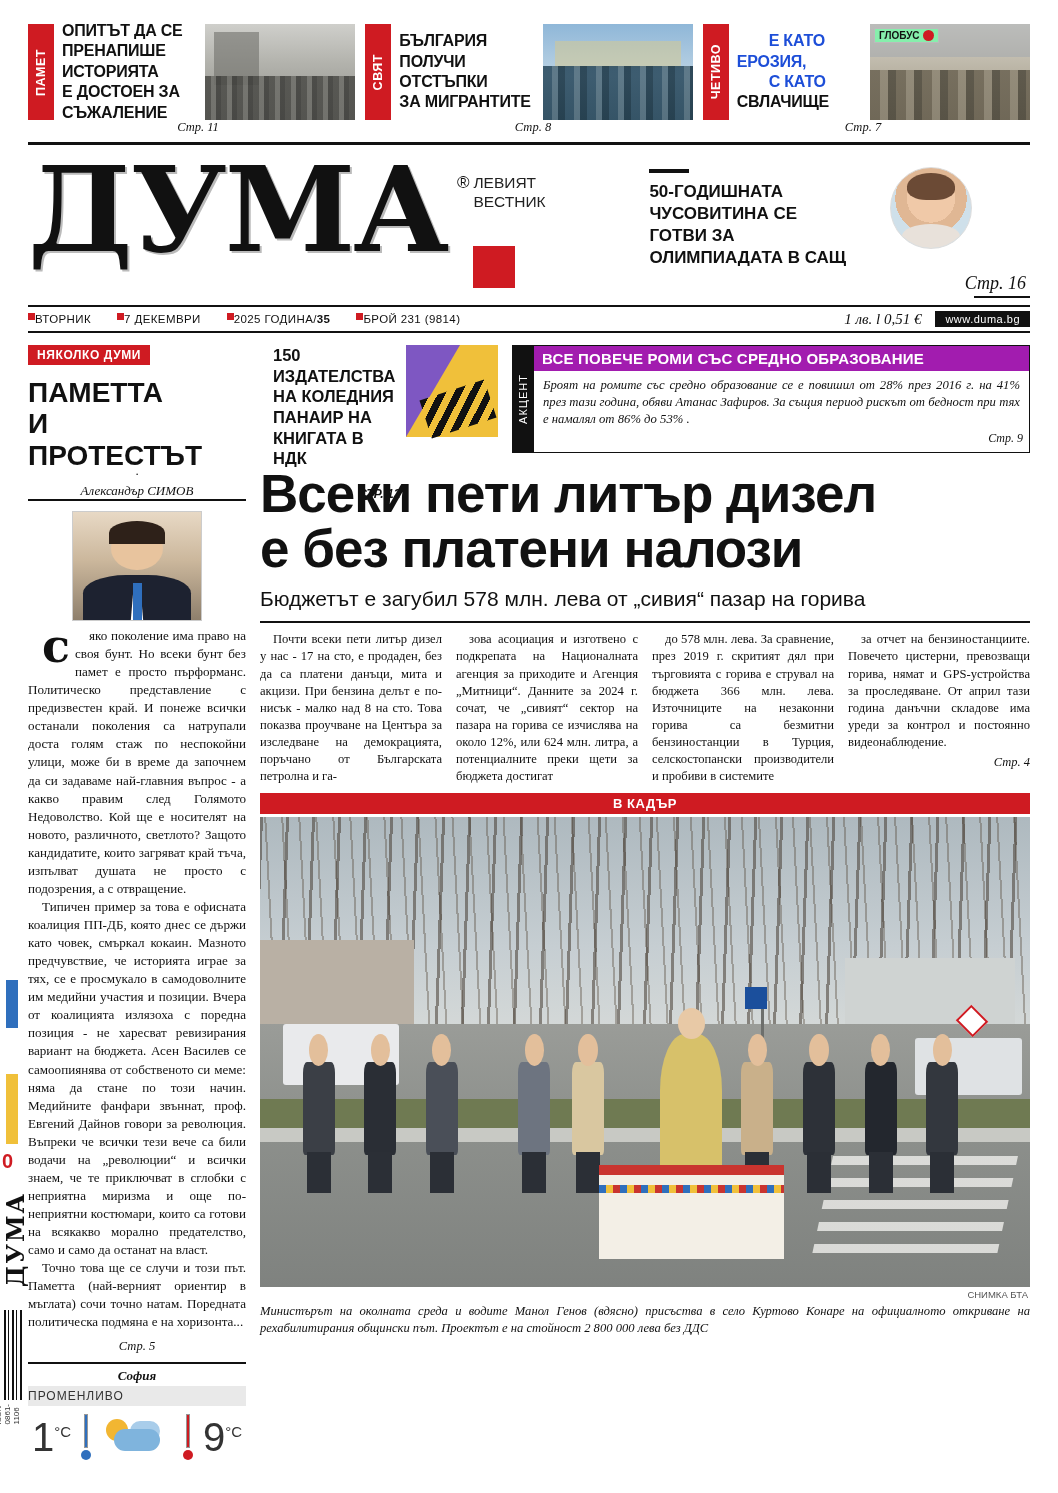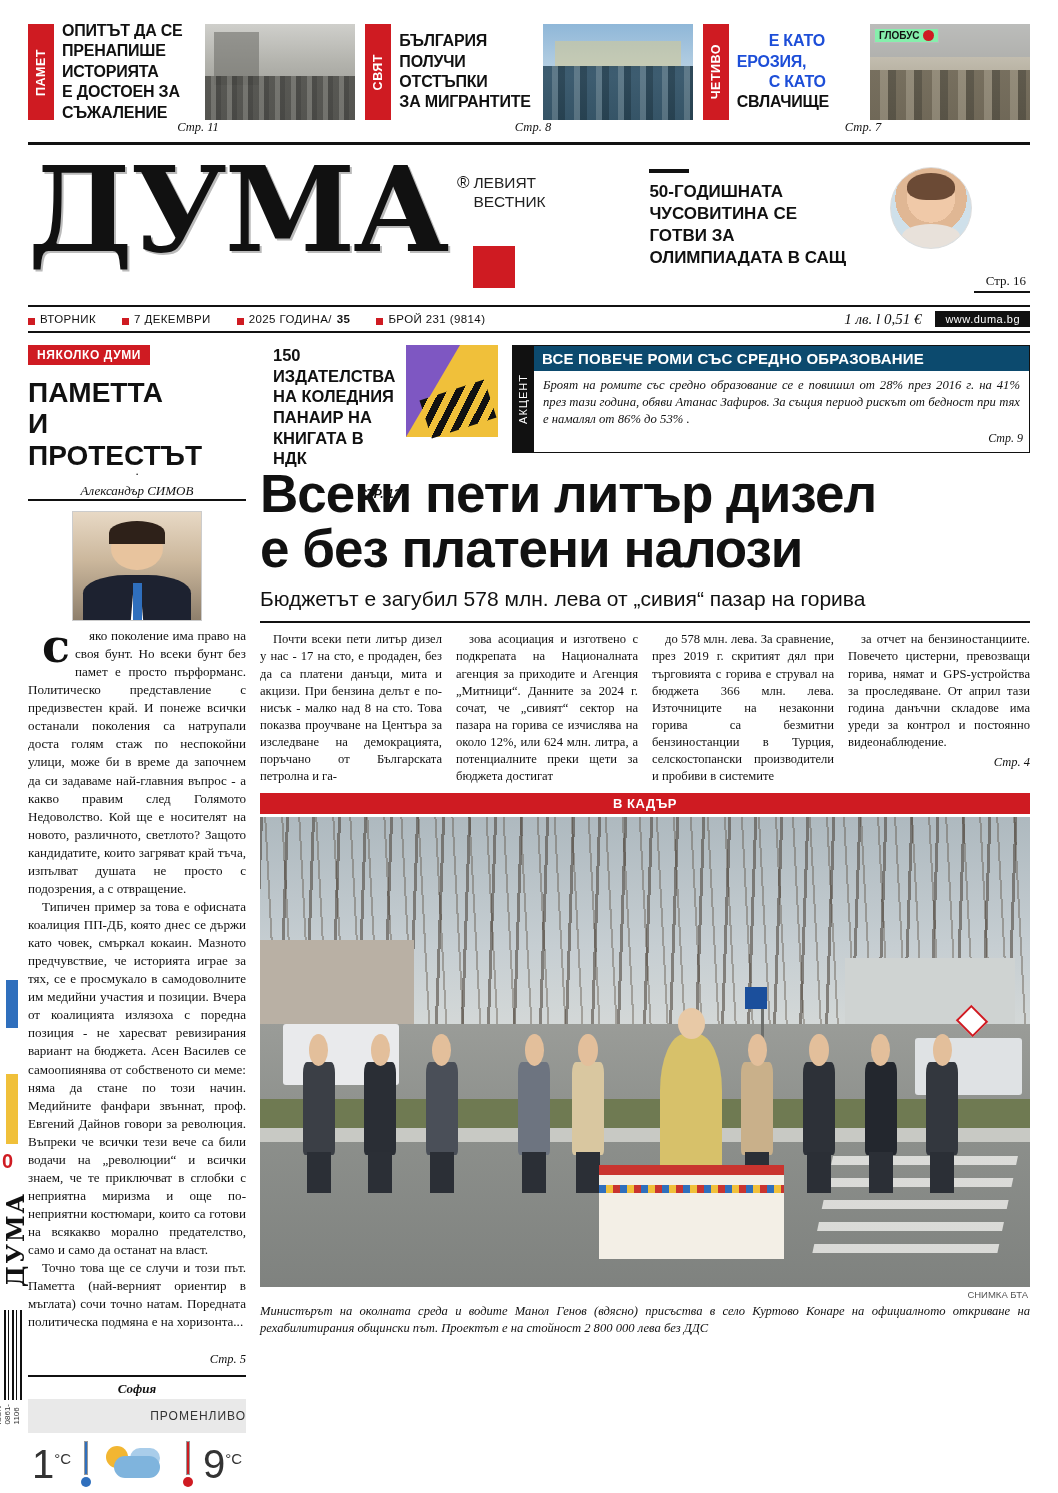--- a/index.html
+++ b/index.html
@@ -73,34 +73,34 @@
   .logo .reg { position:absolute; right:-22px; top:22px; font-size:17px; font-family:"Liberation Sans",sans-serif;}
   .mh-mid { margin-left:26px; padding-top:22px; width:170px; }
   .mh-mid .sub { font-family:"Liberation Sans",sans-serif; font-size:15.5px; line-height:1.25; color:#222;}
   .mh-mid .redsq { width:42px; height:42px; background:#cf1b22; margin-top:34px; }
   .mh-right { flex:1; padding-top:18px; padding-left:6px; position:relative; }
   .mh-right .dash { width:40px; height:4px; background:#111; margin-bottom:8px; }
   .mh-right .promo {
     font-family:"Liberation Sans",sans-serif; font-weight:bold; font-size:17px;
     line-height:1.3; text-transform:uppercase; color:#111; max-width:200px;
   }
-  .mh-right .pref { font-size:13px; text-align:right; padding-right:4px; margin-top:4px;}
+  .mh-right .pref { font-style:italic; font-size:18px; text-align:right; padding-right:4px; margin-top:4px;}
   .mh-right .pref-rule{height:2px;background:#111;width:56px;float:right;margin-top:2px;}
   .avatar {
     position:absolute; right:58px; top:16px; width:82px; height:82px; border-radius:50%;
     background:radial-gradient(circle at 50% 38%, #f0c9a8 0 38%, #e0b794 38% 56%, #cfe0ea 56% 100%);
     overflow:hidden; border:1px solid #ddd;
   }
   .avatar:after{content:"";position:absolute;left:20%;top:6%;width:60%;height:34%;border-radius:50% 50% 40% 40%;background:#6b4a35;}
   .avatar:before{content:"";position:absolute;left:14%;bottom:0;width:72%;height:30%;border-radius:50% 50% 0 0;background:#e8e1da;}
 
   
   .infobar { display:flex; align-items:center; border-top:2px solid #111; border-bottom:2px solid #111; height:28px; font-size:12.5px;}
   .infobar .items{display:flex;gap:26px;flex:1;align-items:center;font-family:"Liberation Sans",sans-serif;font-size:11.5px;letter-spacing:.4px;}
-  .infobar .items .it{display:flex;align-items:flex-end;gap:5px;}
+  .infobar .items .it{display:flex;align-items:flex-start;}
   .sqr{width:7px;height:7px;background:#cf1b22;display:inline-block;}
   .infobar .yr strong{font-weight:bold;}
   .infobar .price{font-style:italic;font-size:15px;padding-right:14px;}
   .infobar .site{background:#111;color:#fff;font-family:"Liberation Sans",sans-serif;font-size:11px;padding:2px 10px;letter-spacing:.5px;}
 
   
   .row2 { display:flex; gap:14px; padding-top:12px; height:120px; }
   .r2-col1 { width:186px; }
   .tagbox {
     background:#cf1b22; color:#fff; font-family:"Liberation Sans",sans-serif; font-weight:bold;
@@ -110,21 +110,21 @@
   .r2-col2 { width:270px; display:flex; gap:6px;}
   .r2-col2 .txt { font-family:"Liberation Sans",sans-serif; font-weight:bold; font-size:16.5px; line-height:1.25; text-transform:uppercase; width:150px;margin-left:45px;}
   .bookart { width:108px; height:92px; position:relative; }
   .bookart .bg{position:absolute;inset:0;background:#f0c03a;}
   .bookart .tri{position:absolute;left:0;top:0;width:0;height:0;border-left:54px solid #7e57c2;border-bottom:92px solid transparent;}
   .bookart .bar{position:absolute;right:6px;bottom:8px;width:68px;height:40px;background:repeating-linear-gradient(-45deg,#111 0 7px,#f0c03a 7px 14px);transform:rotate(-18deg);}
   .r2-col3 { flex:1; display:flex; }
   .akcent-tag { width:22px; background:#111; color:#fff; font-family:"Liberation Sans",sans-serif; font-size:11px; display:flex; align-items:center; justify-content:center;}
   .akcent-tag span{writing-mode:vertical-rl;transform:rotate(180deg);letter-spacing:1px;}
   .akcent-body{flex:1; border:1px solid #111; border-left:none;}
-  .akcent-head{background:#0c4a6e;color:#fff;font-family:"Liberation Sans",sans-serif;font-weight:bold;font-size:15px;padding:4px 8px;letter-spacing:.2px;}
+  .akcent-head{background:#a21caf;color:#fff;font-family:"Liberation Sans",sans-serif;font-weight:bold;font-size:15px;padding:4px 8px;letter-spacing:.2px;}
   .akcent-text{font-style:italic;font-size:12.7px;line-height:1.32;padding:6px 9px 2px;text-align:justify;}
   .small-ref{font-style:italic;font-size:12px;text-align:right;padding:2px 6px 0;}
   .r2-col1 .ref, .r2-col2 .ref{font-style:italic;font-size:12px;text-align:right;}
 
   
   .main { display:flex; gap:14px; padding-top:10px;}
   .left-col { width:218px; }
   .right-col { flex:1; }
 
   .lc-rule{height:2px;background:#111;}
@@ -137,21 +137,21 @@
   .lc-photo .shirt{position:absolute;left:38%;bottom:0;width:24%;height:34%;background:#fff;clip-path:polygon(40% 0,60% 0,70% 100%,30% 100%);}
 
   .byline{font-style:italic;font-size:13px;text-align:center;margin-top:4px;}
   .dot-line{font-size:13px;text-align:center;}
 
   .bodytext{font-size:13.1px;line-height:1.38;text-align:justify;hyphens:auto;}
   .bodytext p{margin:0;text-indent:14px;}
   .dropcap::first-letter{
     float:left;font-size:46px;line-height:38px;padding-right:5px;font-weight:bold;font-family:"DejaVu Serif",serif;
   }
-  .lc-ref{font-style:italic;font-size:12.5px;text-align:right;margin-top:21px;}
+  .lc-ref{font-style:italic;font-size:12.5px;text-align:center;margin-top:8px;}
 
   
   .headline{
     font-family:"Liberation Sans",sans-serif;font-weight:bold;
     font-size:53px;line-height:1.03;letter-spacing:-1px;margin:4px 0 0;color:#111;
   }
   .deck{font-family:"Liberation Sans",sans-serif;font-size:21px;line-height:1.2;margin-top:10px;color:#111;}
   .hl-rule{height:2px;background:#111;margin-top:10px;}
 
   .cols4{display:flex;gap:14px;margin-top:8px;}
@@ -200,21 +200,21 @@
   .p4{left:33%;} .p4 .c{background:#6d7480;}
   .p5{left:40%;} .p5 .c{background:#d9c7a0;}
   .p6{left:62%;} .p6 .c{background:#c9b08a;}
   .p7{left:70%;} .p7 .c{background:#2d3138;}
   .p8{left:78%;} .p8 .c{background:#23272e;}
   .p9{left:86%;} .p9 .c{background:#33373e;}
 
   
   .weather{width:218px;margin-top:8px;border-top:2px solid #111;}
   .w-city{font-style:italic;font-weight:bold;font-size:13px;text-align:center;padding:4px 0 2px;}
-  .w-cond{background:#e9e9e9;font-family:"Liberation Sans",sans-serif;font-size:12px;text-align:right;letter-spacing:1px;padding:10px 0;color:#333;}
+  .w-cond{background:#e9e9e9;font-family:"Liberation Sans",sans-serif;font-size:12px;text-align:left;letter-spacing:1px;padding:3px 0;color:#333;}
   .w-row{display:flex;align-items:center;justify-content:space-between;padding:8px 4px 0;}
   .w-temp{font-family:"Liberation Sans",sans-serif;font-size:40px;font-weight:300;line-height:1;color:#333;}
   .w-temp sup{font-size:15px;vertical-align:super;}
   .thermo{width:12px;height:46px;position:relative;}
   .thermo .tube{position:absolute;left:4px;top:0;width:4px;height:34px;background:#ccc;border:1px solid #999;}
   .thermo .bulb{position:absolute;left:1px;bottom:0;width:10px;height:10px;border-radius:50%;}
   .thermo.cold .bulb{background:#2f6fbd;} .thermo.cold .tube{background:#2f6fbd;}
   .thermo.warm .bulb{background:#cf1b22;} .thermo.warm .tube{background:#cf1b22;}
   .wicon{width:74px;height:44px;position:relative;}
   .wicon .sun{position:absolute;left:6px;top:4px;width:22px;height:22px;border-radius:50%;background:#f2b632;}

